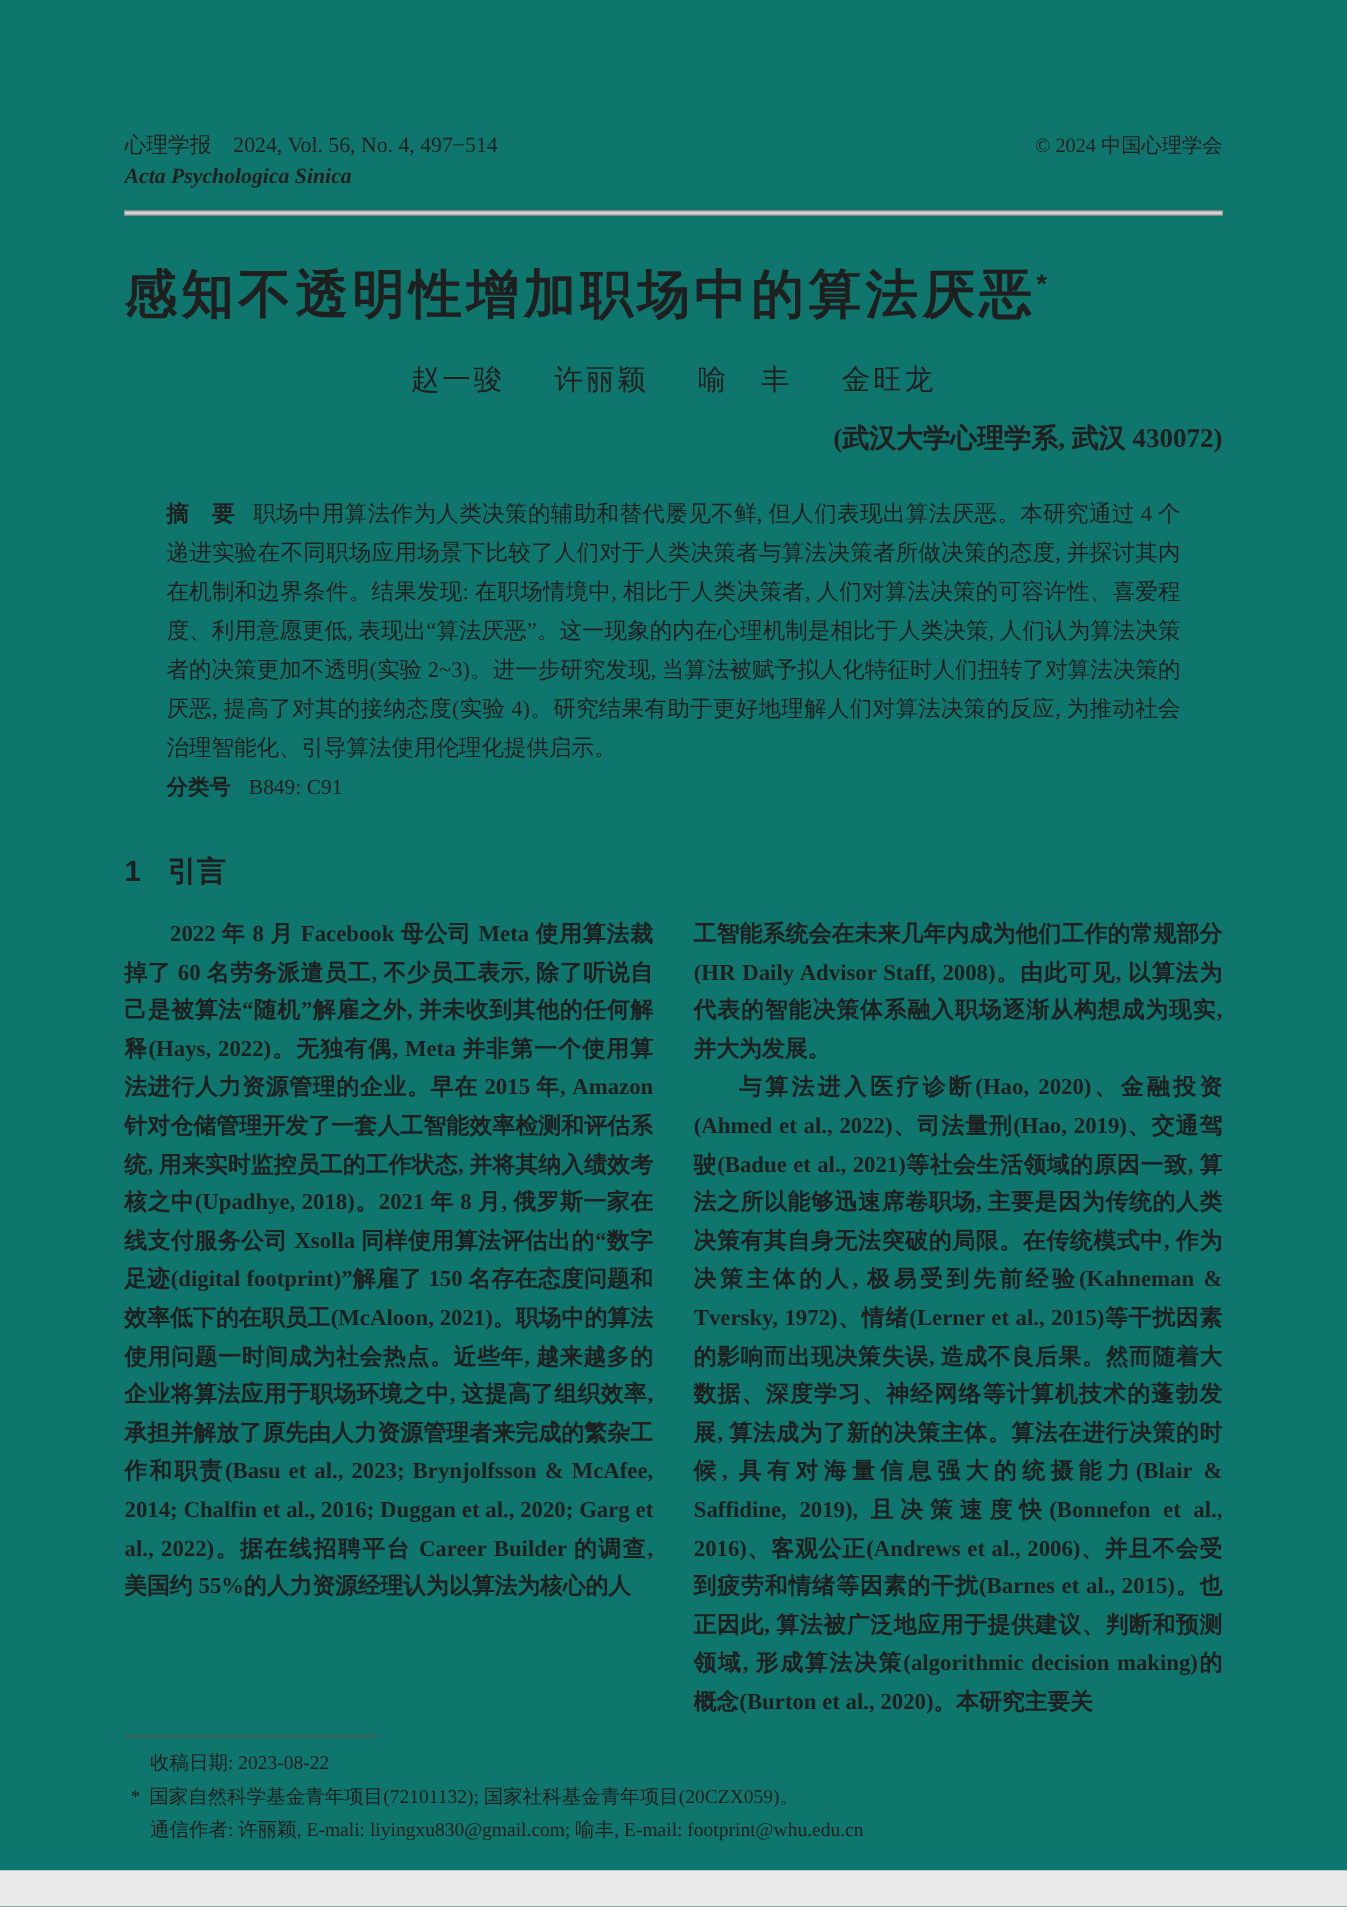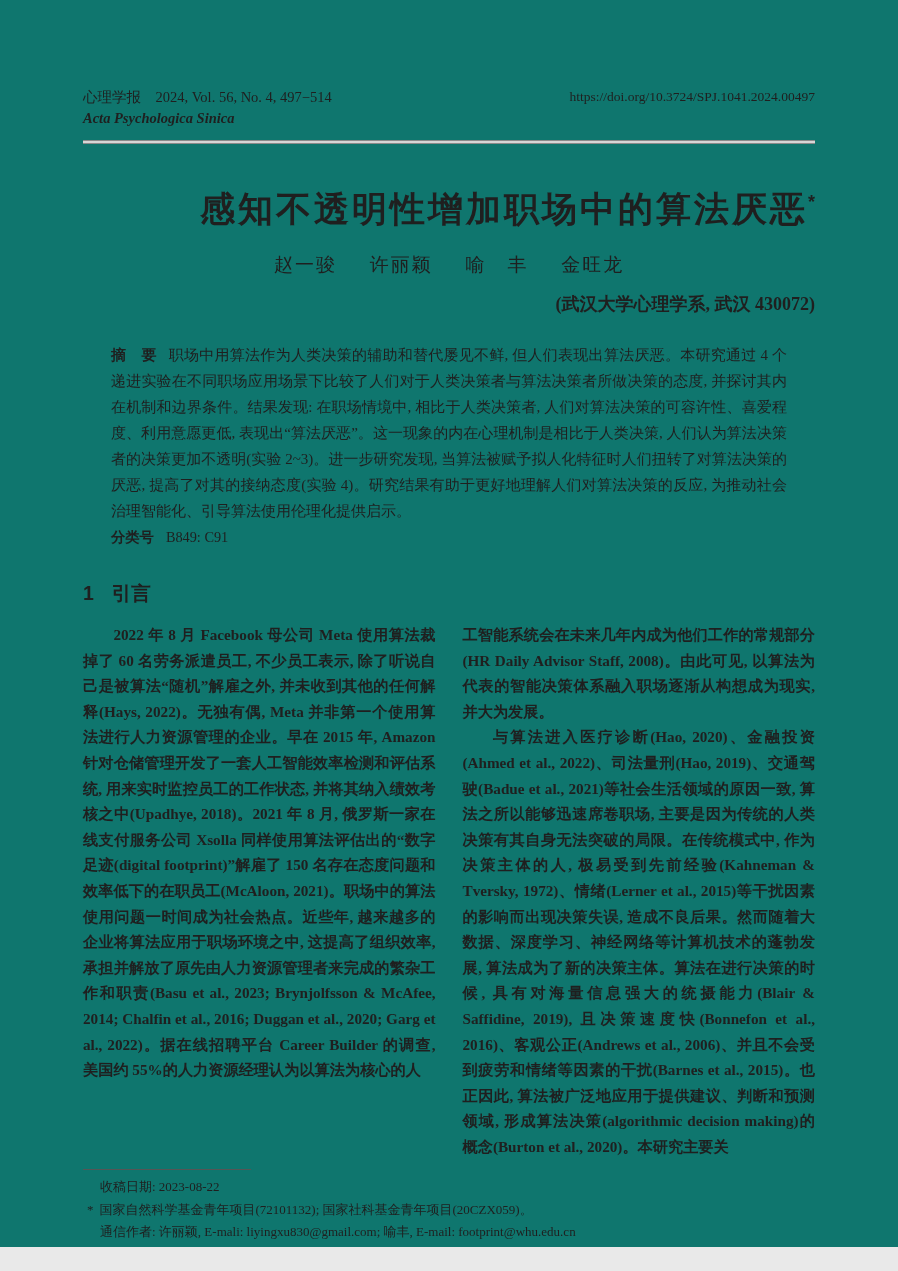--- a/index.html
+++ b/index.html
@@ -15,21 +15,21 @@
     padding:86px 83px 0 83px;
   }
   
   .hdr{display:flex;justify-content:space-between;align-items:flex-start;}
   .hdr-left .cn{font-size:14.5px;line-height:22px;}
   .hdr-left .en{font-size:14.5px;line-height:20px;font-weight:bold;font-style:italic;}
   .hdr-right{text-align:right;font-size:13.5px;line-height:21px;}
   .hdr-rule{margin-top:12px;height:2px;border-top:1px solid #8a8a8a;border-bottom:1px solid #8a8a8a;background:#d6d6d6;}
   
   .title{
-    margin-top:44px;text-align:right;
+    margin-top:32px;text-align:left;
     font-family:"Liberation Sans","DejaVu Sans",sans-serif;
     font-weight:700;font-size:35px;letter-spacing:3px;line-height:1.2;
   }
   .title sup{font-size:18px;letter-spacing:0;}
   .authors{margin-top:22px;text-align:center;font-size:19px;letter-spacing:2px;}
   .authors .au{margin:0 13px;}
   .affil{margin-top:14px;text-align:right;font-size:18px;font-weight:bold;}
   
   .abs{margin:26px 28px 0 28px;font-size:15px;line-height:26px;text-align:justify;}
   .abs .lbl,.kw .lbl,.cls .lbl{
@@ -60,21 +60,21 @@
 <body>
 
 <div class="page">
 
   <div class="hdr">
     <div class="hdr-left">
       <div class="cn">心理学报　2024, Vol. 56, No. 4, 497−514</div>
       <div class="en">Acta Psychologica Sinica</div>
     </div>
     <div class="hdr-right">
-      <div>https://doi.org/10.3724/SPJ.1041.2024.00497</div>
+      <div>© 2024 中国心理学会</div>
     </div>
   </div>
   <div class="hdr-rule"></div>
 
   <div class="title"><span>感知不透明性增加职场中的算法厌恶</span><sup>*</sup></div>
 
   <div class="authors">
     <span class="au">赵一骏</span>
     <span class="au">许丽颖</span>
     <span class="au">喻　丰</span>

